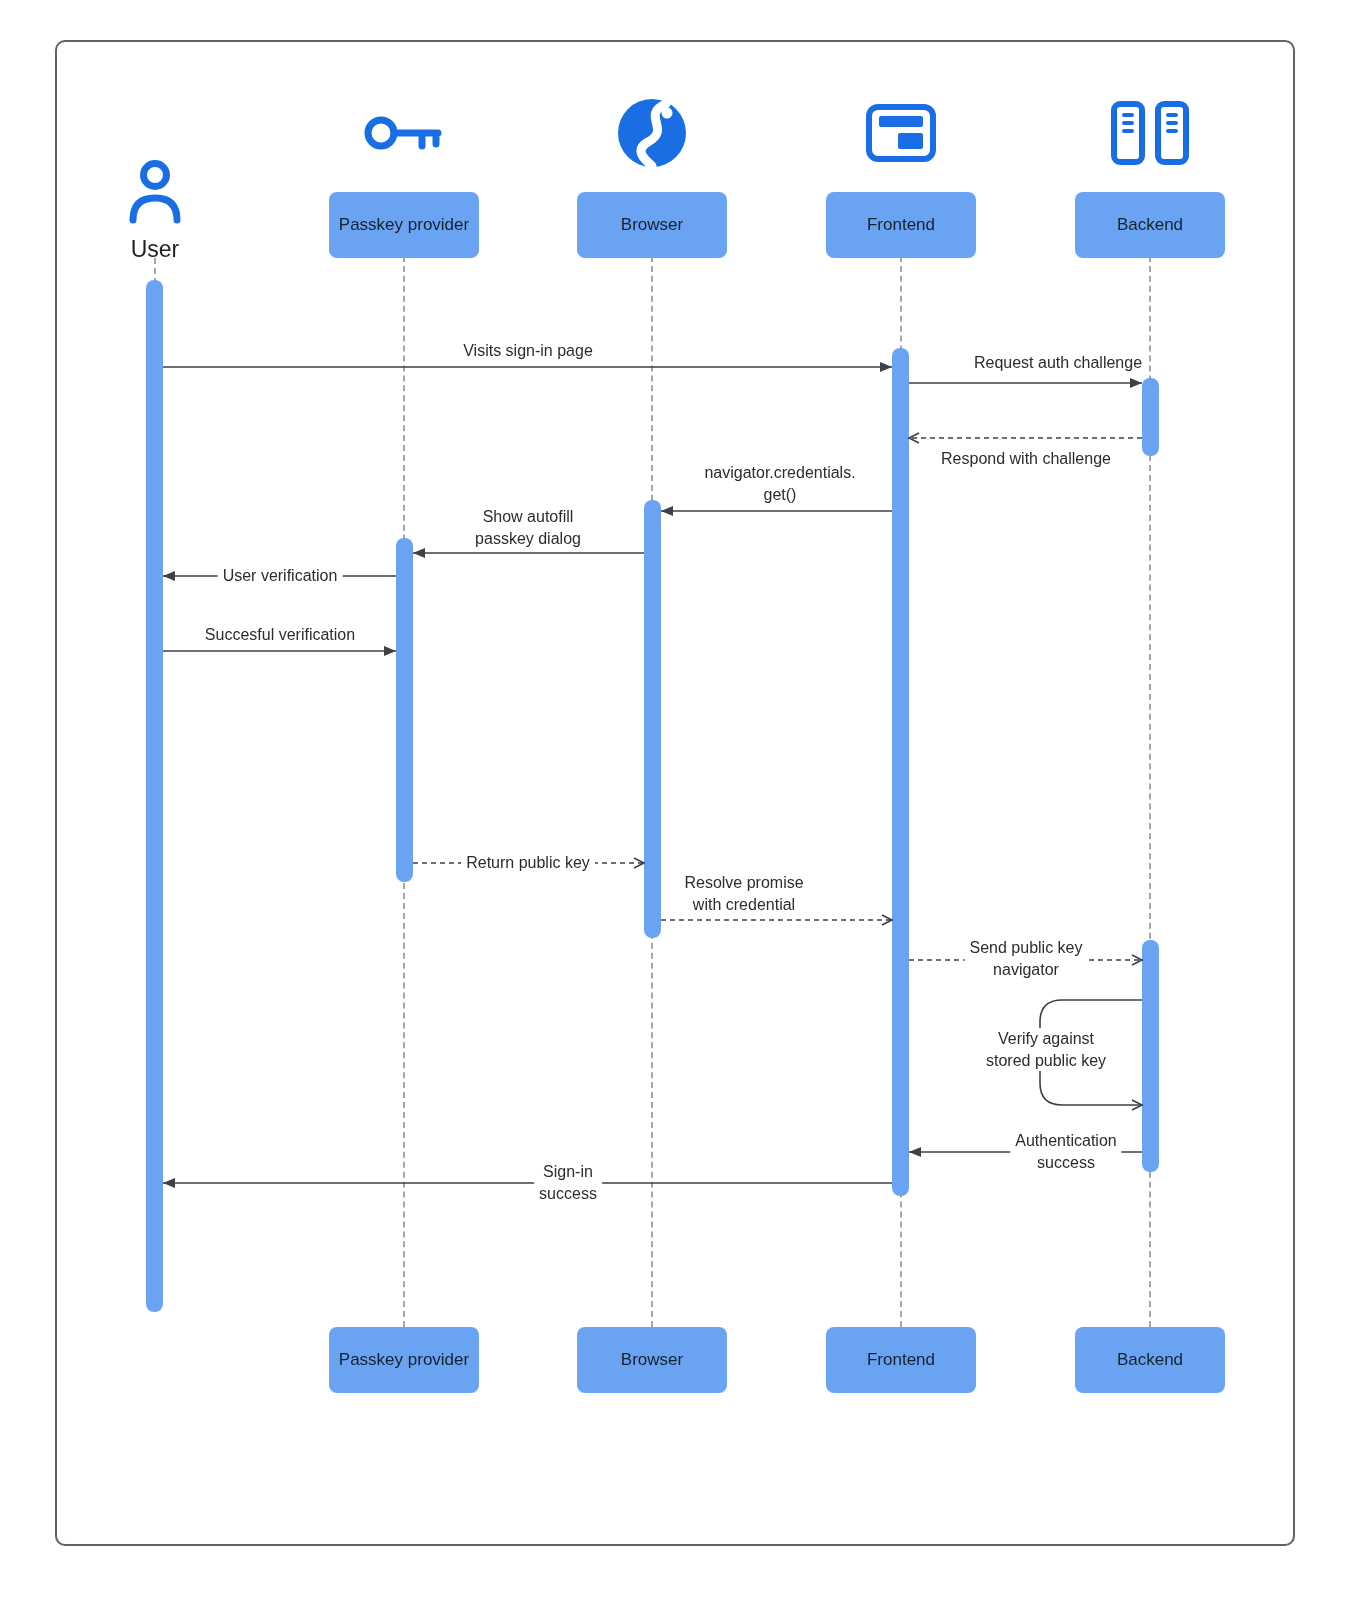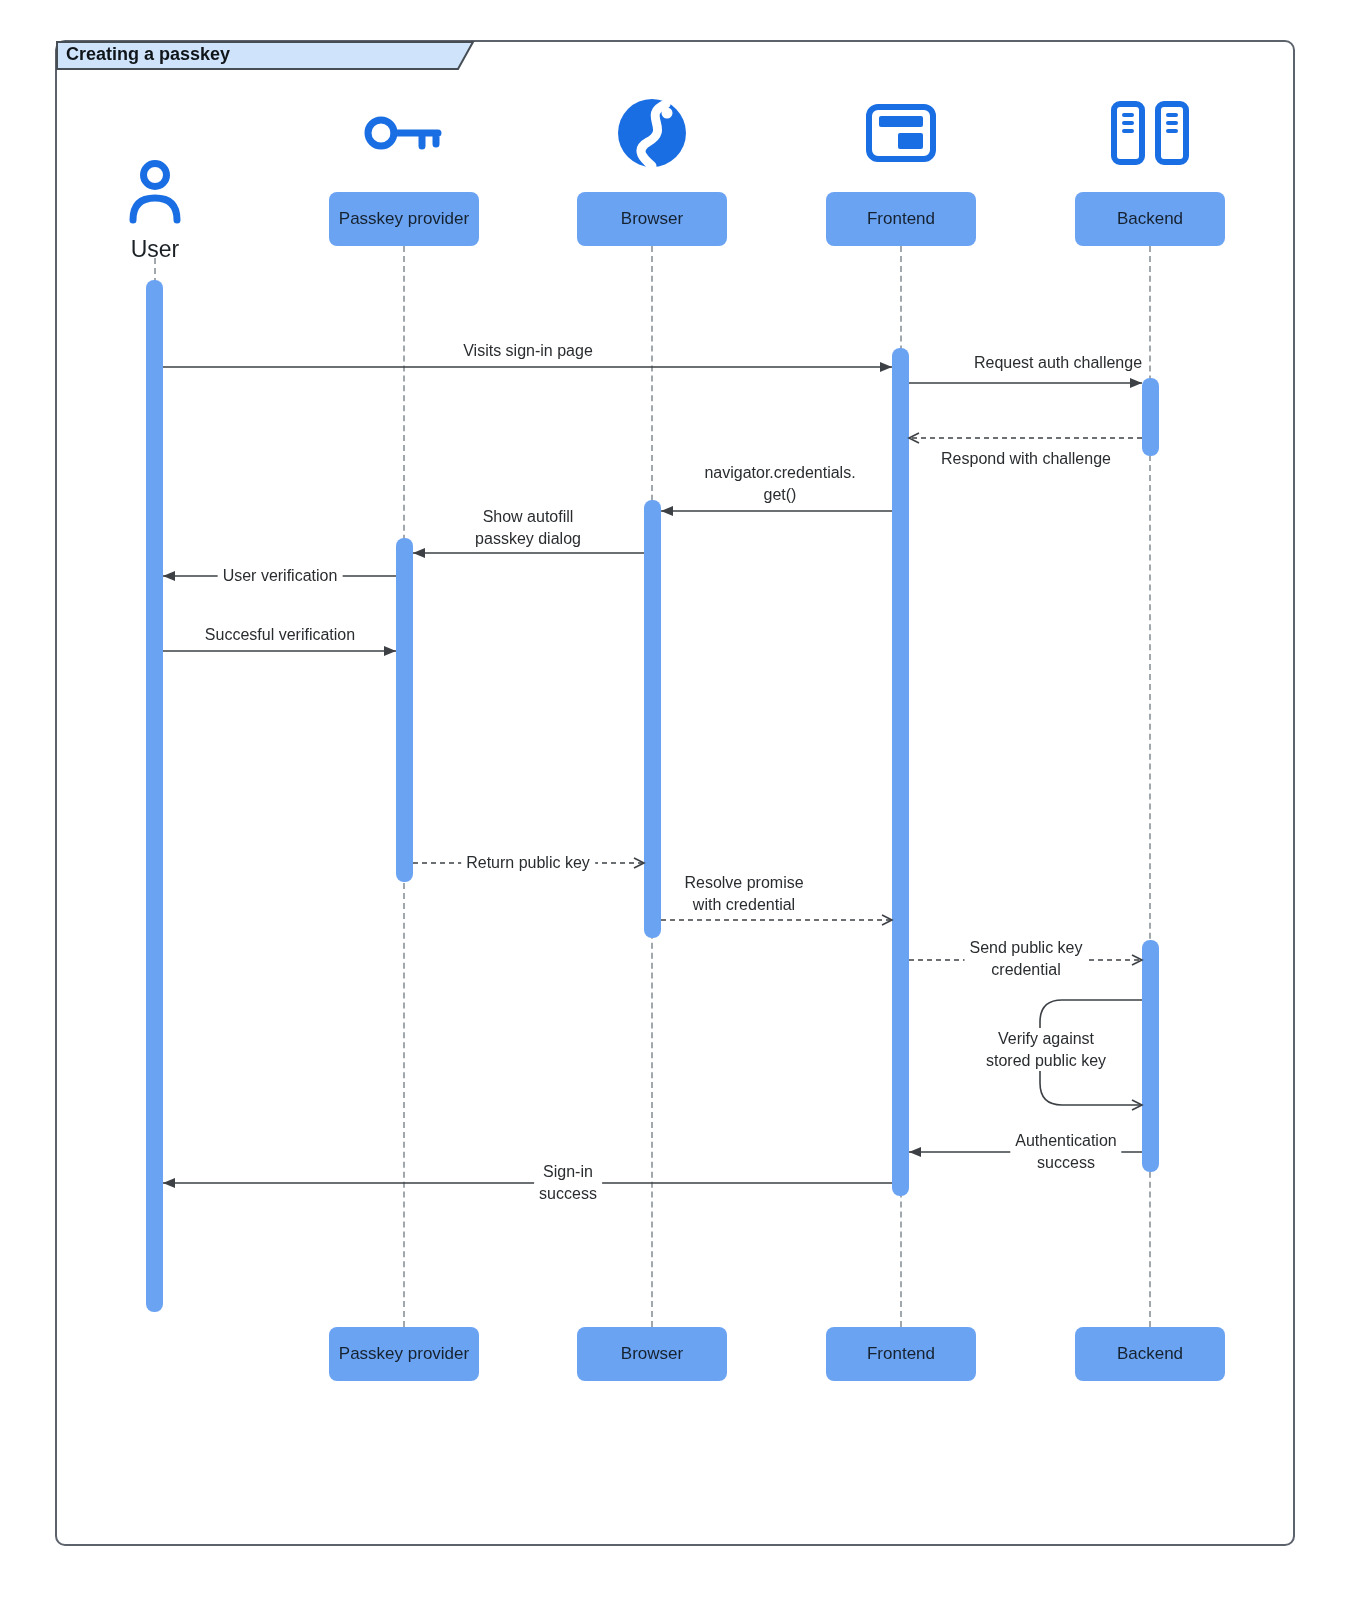--- a/index.html
+++ b/index.html
@@ -3,44 +3,38 @@
 <meta charset="utf-8">
 <style>
   * { margin:0; padding:0; box-sizing:border-box; }
   html,body { background:#ffffff; font-family:"Liberation Sans", sans-serif; }
   .canvas { position:relative; width:1349px; height:1600px; background:#ffffff; overflow:hidden; }
   .frame { position:absolute; left:55px; top:40px; width:1240px; height:1506px;
            border:2px solid #5c636c; border-radius:10px; background:#ffffff; }
   .title-tab { position:absolute; left:56px; top:41px; width:420px; height:30px; }
   .title-tab svg { position:absolute; left:0; top:0; }
   .title-text { position:absolute; left:10px; top:3px; font-size:18px; font-weight:bold; color:#10151a; }
-  .actor-box { position:absolute; width:150px; height:54px; background:#6ba3f3; border-radius:8px;
+  .actor-box { position:absolute; width:150px; height:66px; background:#6ba3f3; border-radius:8px;
                display:flex; align-items:center; justify-content:center; text-align:center;
                font-size:17px; color:#15222f; line-height:1.18; padding:2px 8px; }
   .actor-name { position:absolute; transform:translateX(-50%); font-size:23px; color:#1c2126; }
   .lifeline { position:absolute; width:0; border-left:2px dashed #a0a7ad; }
   .activation { position:absolute; width:17px; background:#6ba3f3; border-radius:8px; }
   .overlay { position:absolute; left:0; top:0; width:1349px; height:1600px; pointer-events:none; }
   .msg { position:absolute; transform:translateX(-50%); font-size:16px; color:#2a2d30; background:#ffffff;
          white-space:pre-line; text-align:center; line-height:1.35; padding:0 5px; }
   .icon { position:absolute; }
 </style>
 </head>
 <body>
 
 <div class="canvas">
 
   <div class="frame"></div>
 
-  <div class="title-tab">
-    <svg width="420" height="30">
-      <polygon points="1,1 417,1 402,28 1,28" fill="#cfe3fb" stroke="#464d55" stroke-width="2"></polygon>
-    </svg>
-    <span class="title-text">Creating a passkey</span>
-  </div>
 
   <div class="lifeline" style="left:154px; top:258px; height:1052px;"></div>
   <div class="lifeline" style="left:403px; top:246px; height:1081px;"></div>
   <div class="lifeline" style="left:651px; top:246px; height:1081px;"></div>
   <div class="lifeline" style="left:900px; top:246px; height:1081px;"></div>
   <div class="lifeline" style="left:1149px; top:246px; height:1081px;"></div>
 
   <svg class="icon" style="left:127px; top:158px;" width="56" height="68" viewBox="0 0 56 68">
     <circle cx="28" cy="17" r="11.5" fill="none" stroke="#1a6ee3" stroke-width="7"></circle>
     <path d="M6,62 Q6,40 28,40 Q50,40 50,62" fill="none" stroke="#1a6ee3" stroke-width="7" stroke-linecap="round"></path>
@@ -123,21 +117,21 @@
   <div class="msg" style="left:780px;  top:462px;">navigator.credentials.
 get()</div>
   <div class="msg" style="left:528px;  top:506px;">Show autofill
 passkey dialog</div>
   <div class="msg" style="left:280px;  top:565px;">User verification</div>
   <div class="msg" style="left:280px;  top:624px;">Succesful verification</div>
   <div class="msg" style="left:528px;  top:852px;">Return public key</div>
   <div class="msg" style="left:744px;  top:872px;">Resolve promise
 with credential</div>
   <div class="msg" style="left:1026px; top:937px;">Send public key
-credential</div>
+navigator</div>
   <div class="msg" style="left:1046px; top:1028px;">Verify against
 stored public key</div>
   <div class="msg" style="left:1066px; top:1130px;">Authentication
 success</div>
   <div class="msg" style="left:532px;  top:1161px;margin-left:36px;">Sign-in
 success</div>
 
 </div>
 
 </body></html>

